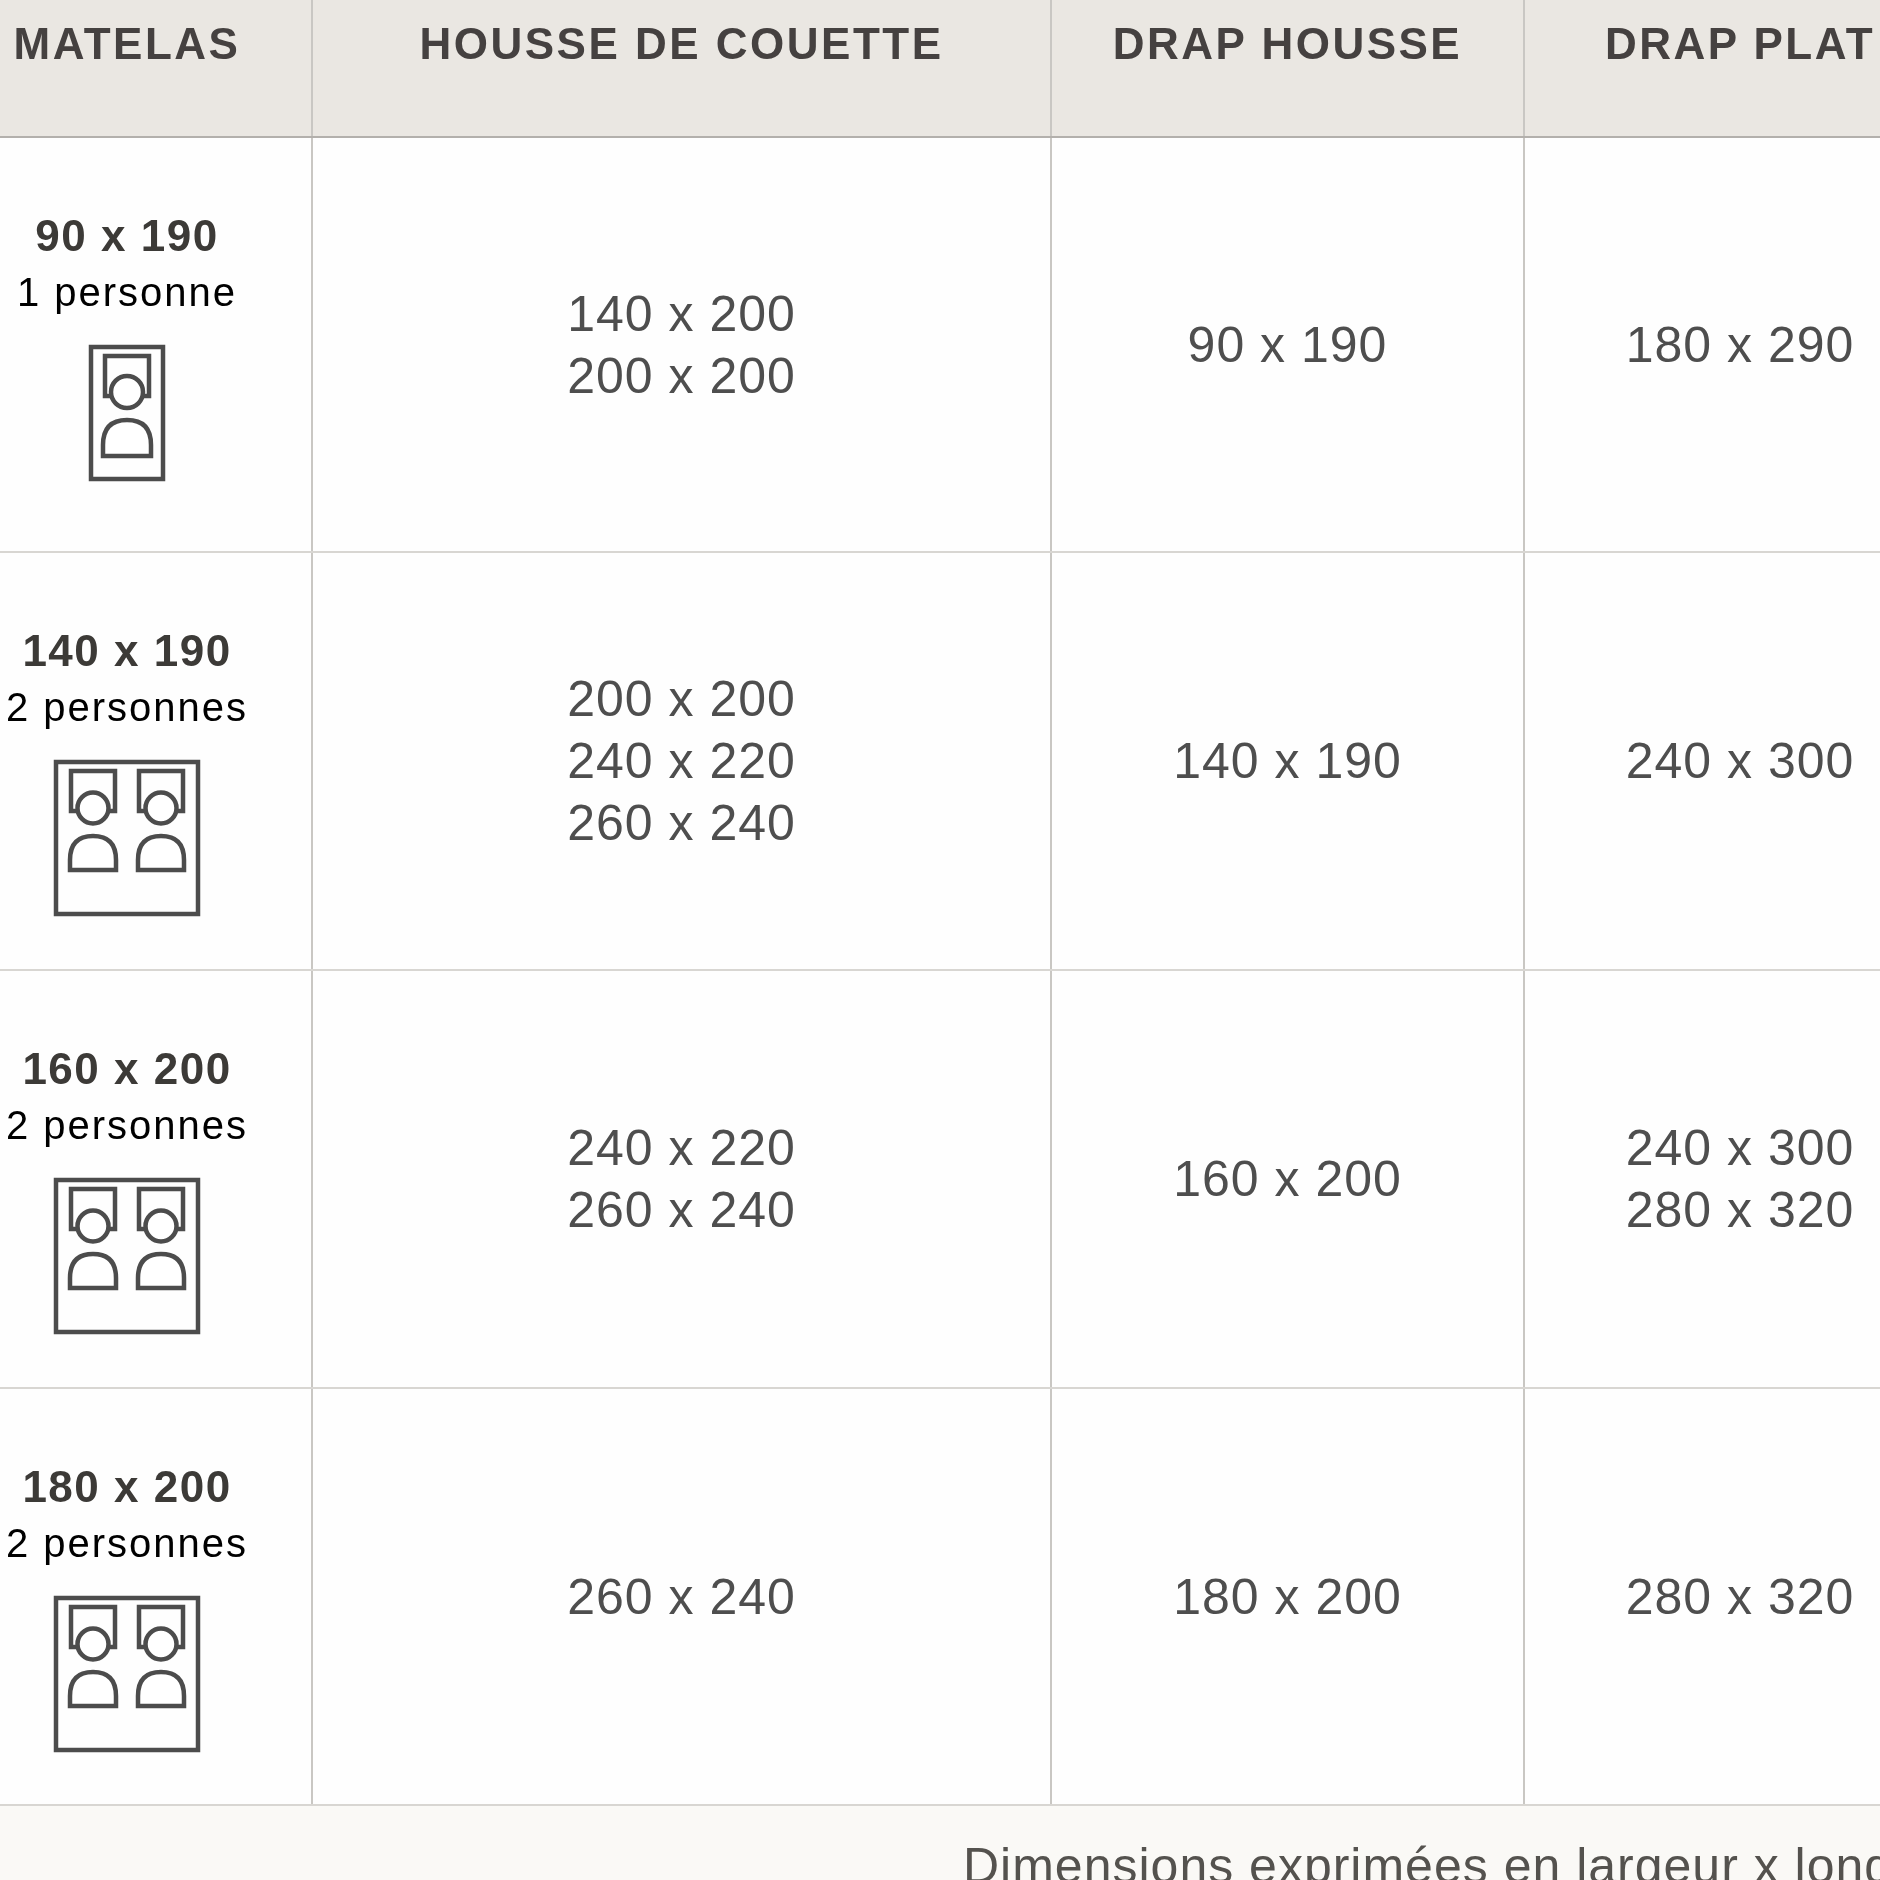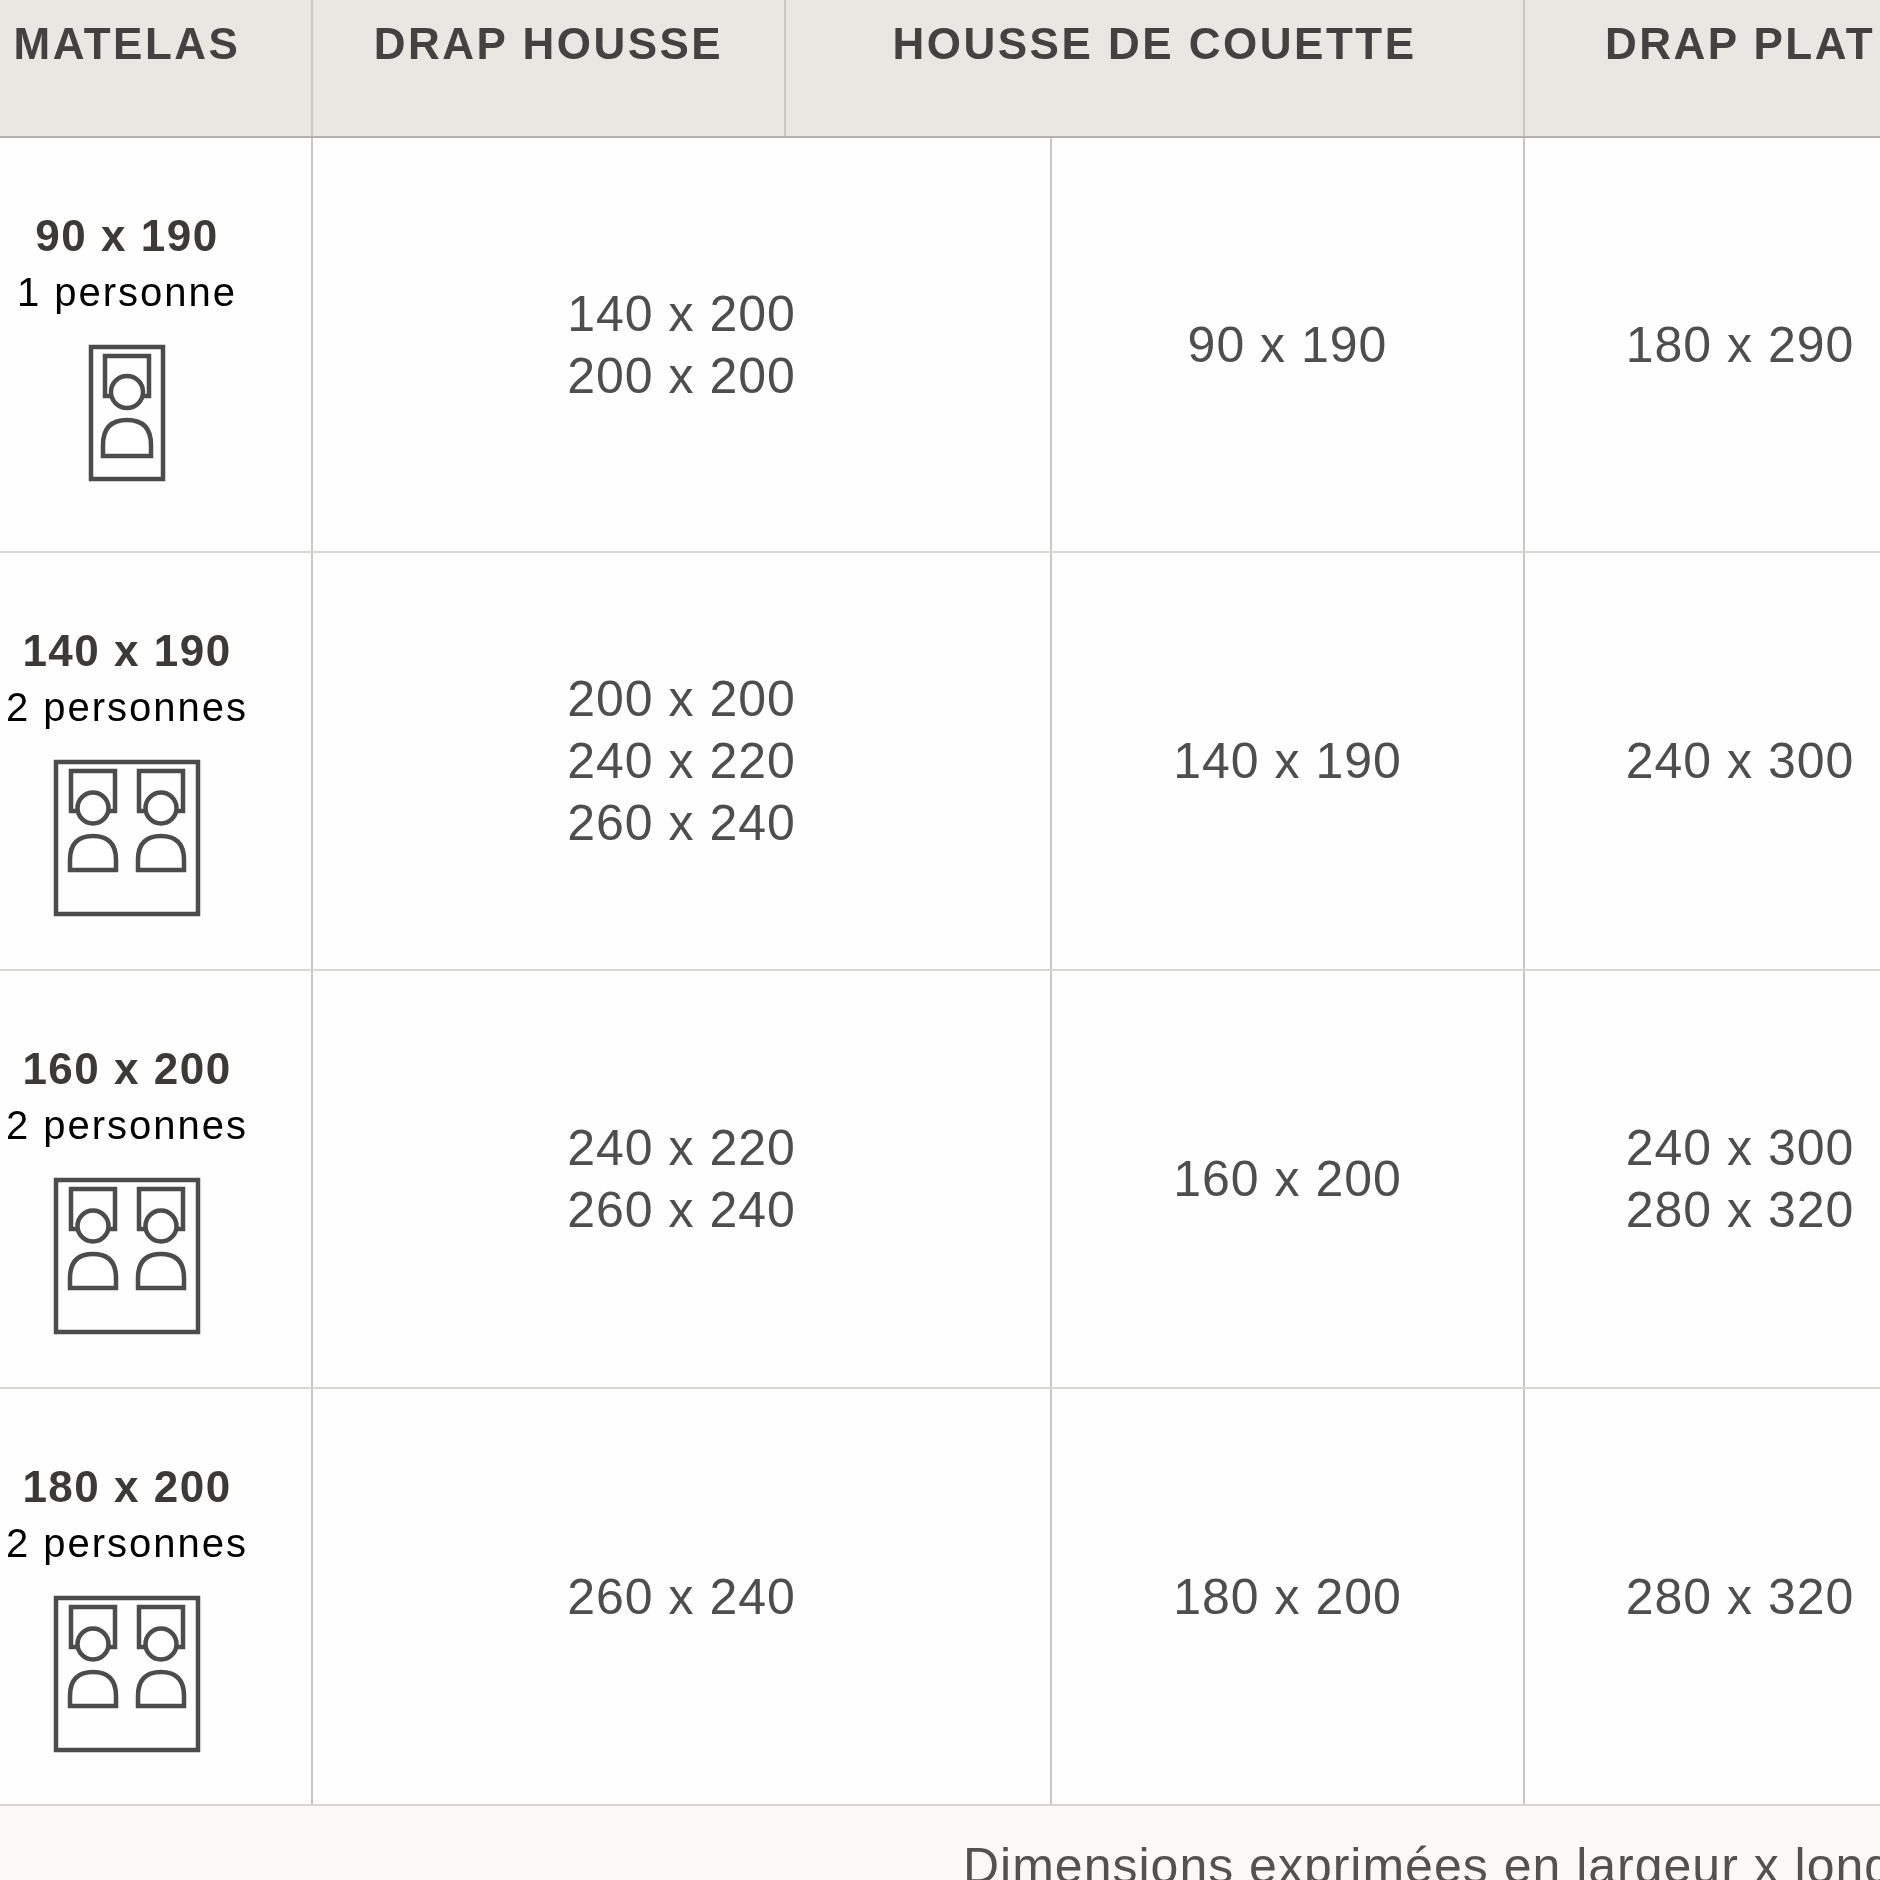--- a/index.html
+++ b/index.html
@@ -68,22 +68,22 @@
     color:#54524e;white-space:nowrap;
   }
 </style>
 </head>
 <body>
 
 <div class="size-table">
 
   <div class="tr thead">
     <div class="cell c1">MATELAS</div>
+    <div class="cell c2">HOUSSE DE COUETTE</div>
     <div class="cell c3">DRAP HOUSSE</div>
-    <div class="cell c2">HOUSSE DE COUETTE</div>
     <div class="cell c4">DRAP PLAT</div>
   </div>
 
   <div class="tr row r1">
     <div class="cell c1 matelas-cell">
       <div class="m-size">90 x 190</div>
       <div class="m-cap">1 personne</div>
       <svg class="bed-icon" width="78" height="138" viewBox="0 0 78 138">
         <rect class="bed-line" x="3" y="3" width="72" height="132"></rect>
         <rect class="bed-line" x="17" y="12" width="44" height="40"></rect>

